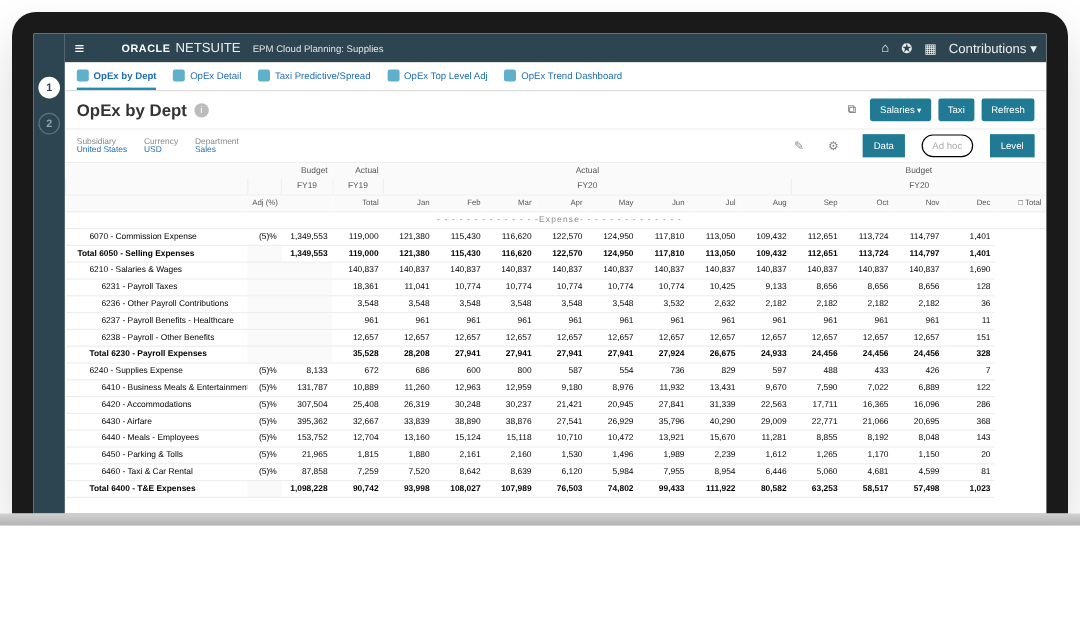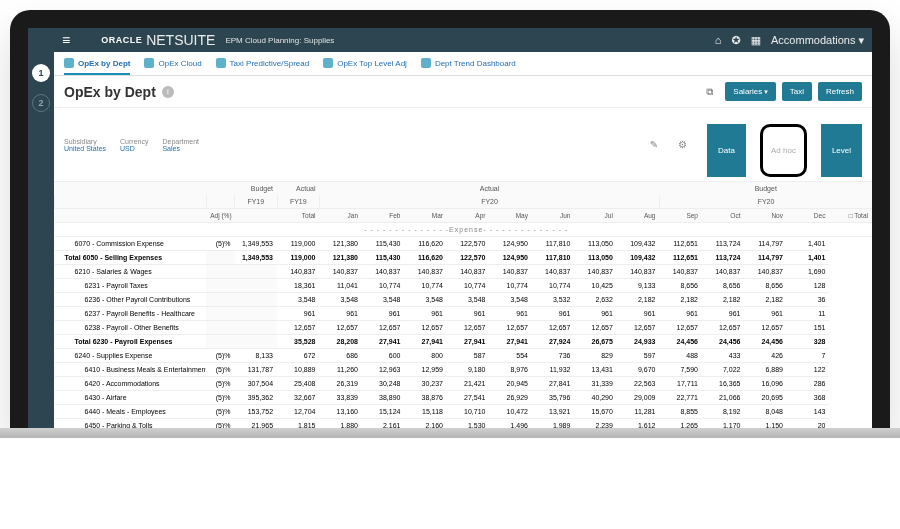--- a/index.html
+++ b/index.html
@@ -11,21 +11,21 @@
 .leftrail { width: 26px; background: #2d4550; display: flex; flex-direction: column; align-items: center; padding-top: 36px; gap: 12px; }
 .leftrail .num { width: 18px; height: 18px; border-radius: 50%; display: flex; align-items: center; justify-content: center; font-size: 9px; font-weight: bold; }
 .leftrail .num.active { background: #fff; color: #2d4550; }
 .leftrail .num.inactive { color: #8aa5b0; border: 1px solid #5a7580; }
 
 .main { flex: 1; display: flex; flex-direction: column; overflow: hidden; }
 
 .topbar { background: #2d4550; color: #fff; height: 24px; display: flex; align-items: center; padding: 0 8px; font-size: 9px; }
 .topbar .menu-icon { font-size: 14px; margin-right: 8px; cursor: pointer; }
 .topbar .brand { font-weight: bold; letter-spacing: 0.5px; margin-left: 23px; }
-.topbar .sub { font-size: 14px; margin-left: 4px; opacity: 0.9; }
+.topbar .sub { font-size: 11px; margin-left: 4px; opacity: 0.9; }
 .topbar .crumb { font-size: 8px; margin-left: 10px; opacity: 0.85; }
 .topbar .spacer { flex: 1; }
 .topbar .ico { margin-left: 10px; font-size: 11px; cursor: pointer; opacity: 0.9; }
 
 .tabs { background: #fff; border-bottom: 1px solid #ddd; display: flex; padding: 6px 10px 0 10px; gap: 14px; align-items: center; }
 .tab { display: flex; align-items: center; gap: 4px; font-size: 8px; color: #1f6eb5; padding-bottom: 5px; cursor: pointer; border-bottom: 2px solid transparent; }
 .tab.active { border-bottom: 2px solid #1a8fb5; font-weight: bold; }
 .tab .ticon { width: 10px; height: 10px; background: #1a8fb5; border-radius: 2px; display: inline-block; opacity: 0.7; }
 
 .titlebar { display: flex; align-items: center; padding: 6px 10px; gap: 6px; }
@@ -35,21 +35,21 @@
 .titlebar .ibtn { font-size: 10px; color: #666; margin-right: 6px; cursor: pointer; }
 .btn { background: #207a94; color: #fff; font-size: 8px; padding: 5px 8px; border: none; cursor: pointer; border-radius: 2px; }
 .btn .caret { font-size: 7px; margin-left: 2px; }
 
 .filterbar { display: flex; align-items: center; padding: 4px 10px; border-top: 1px solid #eee; border-bottom: 1px solid #eee; gap: 14px; }
 .filter { display: flex; flex-direction: column; font-size: 7px; }
 .filter .lbl { color: #888; }
 .filter .val { color: #1f6eb5; }
 .filterbar .spacer { flex: 1; }
 .filterbar .ficon { color: #888; font-size: 10px; margin-right: 6px; cursor: pointer; }
-.fbtn { font-size: 8px; padding: 19px 8px; border: 3px solid #000000; background: #fff; cursor: pointer; color: #666; margin-top: 12px; }
+.fbtn { font-size: 8px; padding: 4px 8px; border: 1px solid #000000; background: #fff; cursor: pointer; color: #666; }
 .fbtn.active { background: #207a94; color: #fff; border-color: #207a94; }
 .fbtn.inactive { color: #aaa; border-radius: 10px; }
 
 .grid-wrap { flex: 1; overflow: auto; font-size: 7px; }
 table { border-collapse: collapse; width: 100%; table-layout: fixed; }
 th, td { padding: 3px 4px; text-align: right; border-bottom: 1px solid #eee; white-space: nowrap; overflow: hidden; }
 th { background: #fafafa; color: #555; font-weight: normal; font-size: 7px; }
 .rowlabel { text-align: left; padding-left: 10px; width: 150px; }
 .indent1 { padding-left: 20px; }
 .indent2 { padding-left: 30px; }
@@ -78,43 +78,43 @@
 
 <div class="topbar">
   <span class="menu-icon">≡</span>
   <span class="brand">ORACLE</span>
   <span class="sub">NETSUITE</span>
   <span class="crumb">EPM Cloud Planning: Supplies</span>
   <span class="spacer"></span>
   <span class="ico">⌂</span>
   <span class="ico">✪</span>
   <span class="ico">▦</span>
-  <span class="ico"><span>Accommodations</span> <span>▾</span></span>
+  <span class="ico"><span>Contributions</span> <span>▾</span></span>
 </div>
 
 <div class="tabs">
   <div class="tab active">
             <span class="ticon"></span>
             <span>OpEx by Dept</span>
           </div>
   <div class="tab">
             <span class="ticon"></span>
-            <span>OpEx Cloud</span>
+            <span>OpEx Detail</span>
           </div>
   <div class="tab">
             <span class="ticon"></span>
             <span>Taxi Predictive/Spread</span>
           </div>
   <div class="tab">
             <span class="ticon"></span>
             <span>OpEx Top Level Adj</span>
           </div>
   <div class="tab">
             <span class="ticon"></span>
-            <span>Dept Trend Dashboard</span>
+            <span>OpEx Trend Dashboard</span>
           </div>
 </div>
 
 <div class="titlebar">
   <h1>OpEx by Dept</h1>
   <span class="info">i</span>
   <span class="spacer"></span>
   <span class="ibtn">⧉</span>
   <button class="btn"><span>Salaries</span><span class="caret">▾</span></button>
   <button class="btn">Taxi</button>

